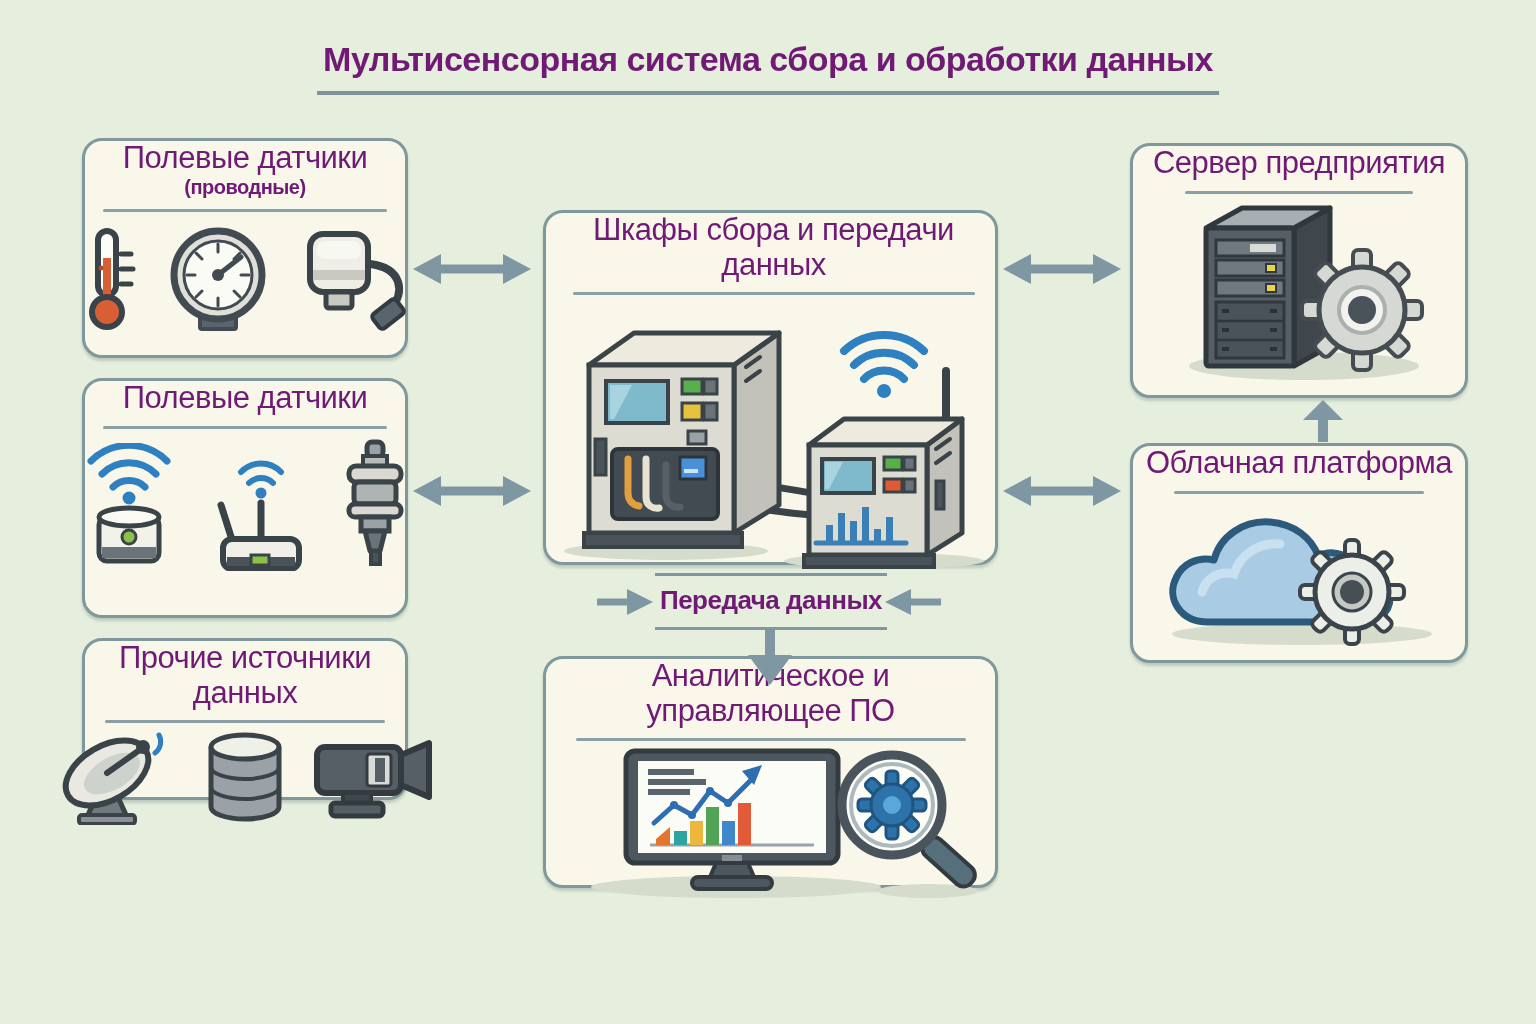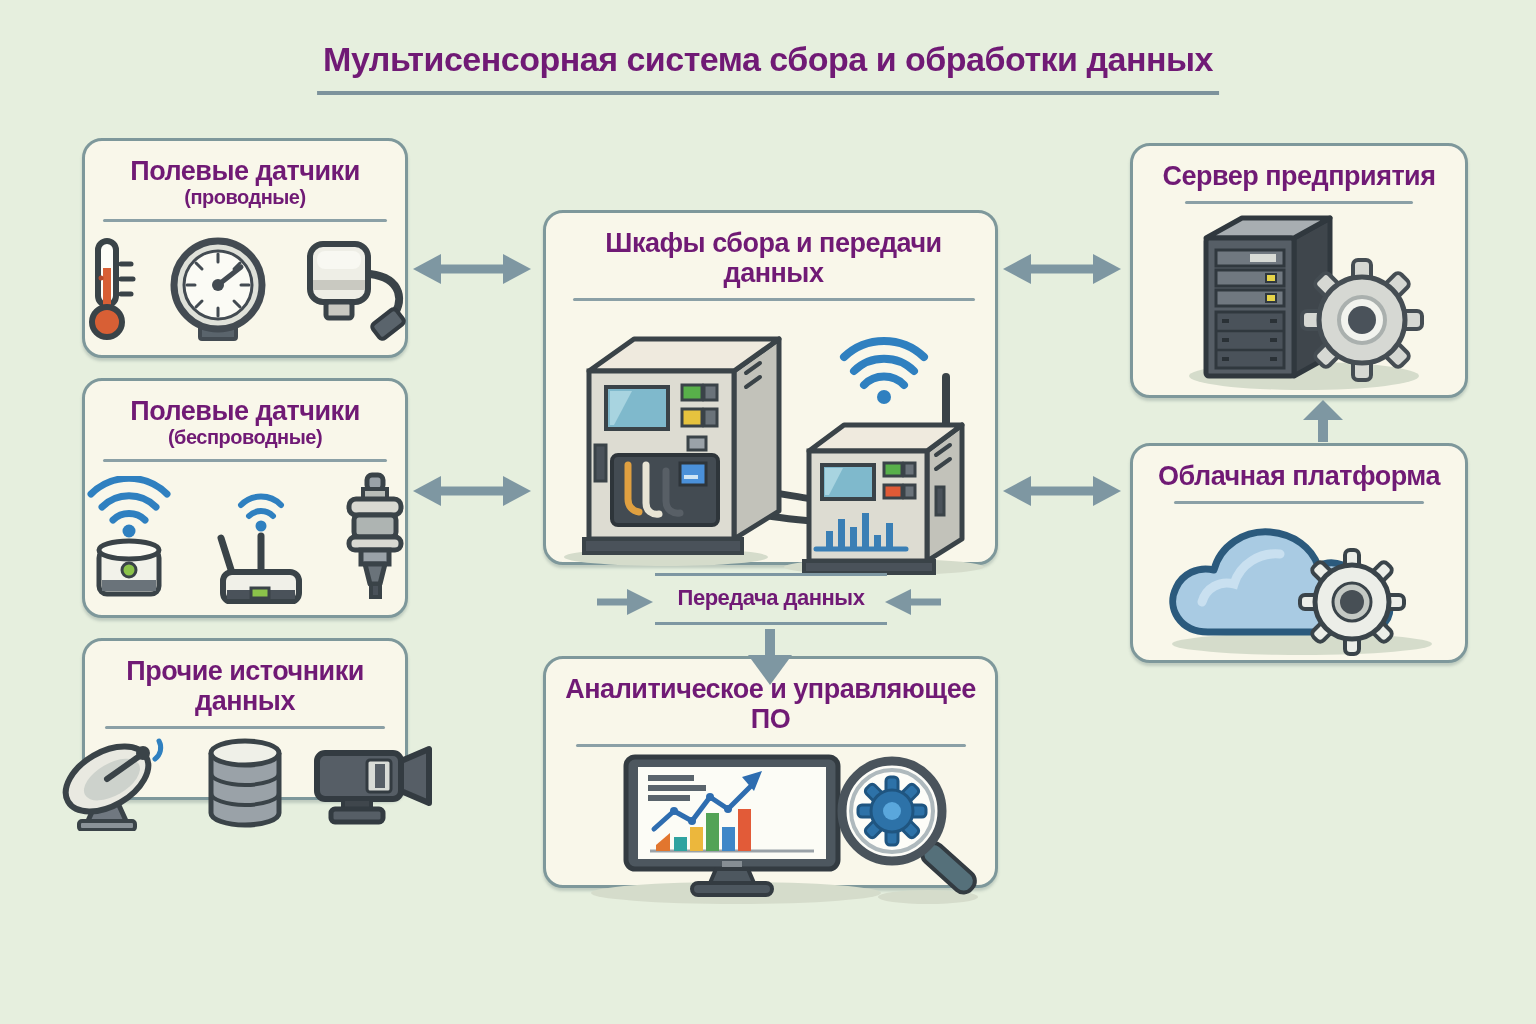--- a/index.html
+++ b/index.html
@@ -14,35 +14,35 @@
     font-size:34px; font-weight:bold; letter-spacing:-0.5px; white-space:nowrap;
     padding:0 6px 12px 6px; border-bottom:4px solid #7d939c;
   }
   .node {
     position:absolute; box-sizing:border-box;
     background:#f9f7ea; border:3px solid #7e989b; border-radius:20px;
     box-shadow:0 3px 3px rgba(90,110,110,0.28);
     text-align:center;
   }
   .node-title {
-    font-size:27px; font-weight:bold; letter-spacing:-0.5px;
-    line-height:1.12; margin-top:15px; padding:0 10px;
+    font-size:31px; font-weight:normal; letter-spacing:-0.5px;
+    line-height:1.12; padding:0 10px;
   }
   .node-subtitle { font-size:20px; font-weight:bold; letter-spacing:-0.5px; }
   .divider { height:3px; background:#8ba0a6; border-radius:2px; margin:10px auto 0 auto; }
   .icon-row {
     display:flex; justify-content:center; align-items:flex-end;
     gap:26px; margin-top:14px;
   }
   .arrow { position:absolute; }
   .transfer-label {
     position:absolute; left:655px; top:573px; width:232px;
     padding:9px 0 11px 0; text-align:center;
     border-top:3px solid #7e97a2; border-bottom:3px solid #7e97a2;
-    font-size:22px; font-weight:bold; letter-spacing:-0.5px;
+    font-size:26px; font-weight:bold; letter-spacing:-0.5px;
   }
   svg { display:block; }
   .icon-row svg { flex:0 0 auto; }
 </style>
 </head>
 <body>
 
 <div class="page">
 
   <div class="main-title">Мультисенсорная система сбора и обработки данных</div>
@@ -88,21 +88,20 @@
         <rect x="12" y="8" width="58" height="58" rx="13" fill="#eeeee6" stroke="#3a4348" stroke-width="6"></rect>
         <rect x="19" y="15" width="44" height="18" rx="8" fill="#f8f8f2"></rect>
         <rect x="15" y="44" width="52" height="10" fill="#c9c9c1"></rect>
         <rect x="28" y="66" width="26" height="16" rx="3" fill="#c9c9c1" stroke="#3a4348" stroke-width="5"></rect>
       </svg>
     </div>
   </div>
 
   <div class="node" style="left:82px; top:378px; width:326px; height:240px;">
     <div class="node-title">Полевые датчики</div>
-    <div class="node-subtitle">(беспроводные)</div>
     <div class="divider" style="width:284px;"></div>
     <div class="icon-row" style="gap:22px; margin-top:8px;">
       <svg width="104" height="128" viewBox="0 0 104 128">
         <g fill="none" stroke="#2f80c0" stroke-width="7" stroke-linecap="round">
           <path d="M36,44 A23,23 0 0 1 68,44"></path>
           <path d="M25,31 A38,38 0 0 1 79,31"></path>
           <path d="M14,18 A54,54 0 0 1 90,18"></path>
         </g>
         <circle cx="52" cy="55" r="6.5" fill="#2f80c0"></circle>
         <rect x="22" y="74" width="60" height="44" rx="8" fill="#f2f2ea" stroke="#3a4348" stroke-width="5"></rect>

